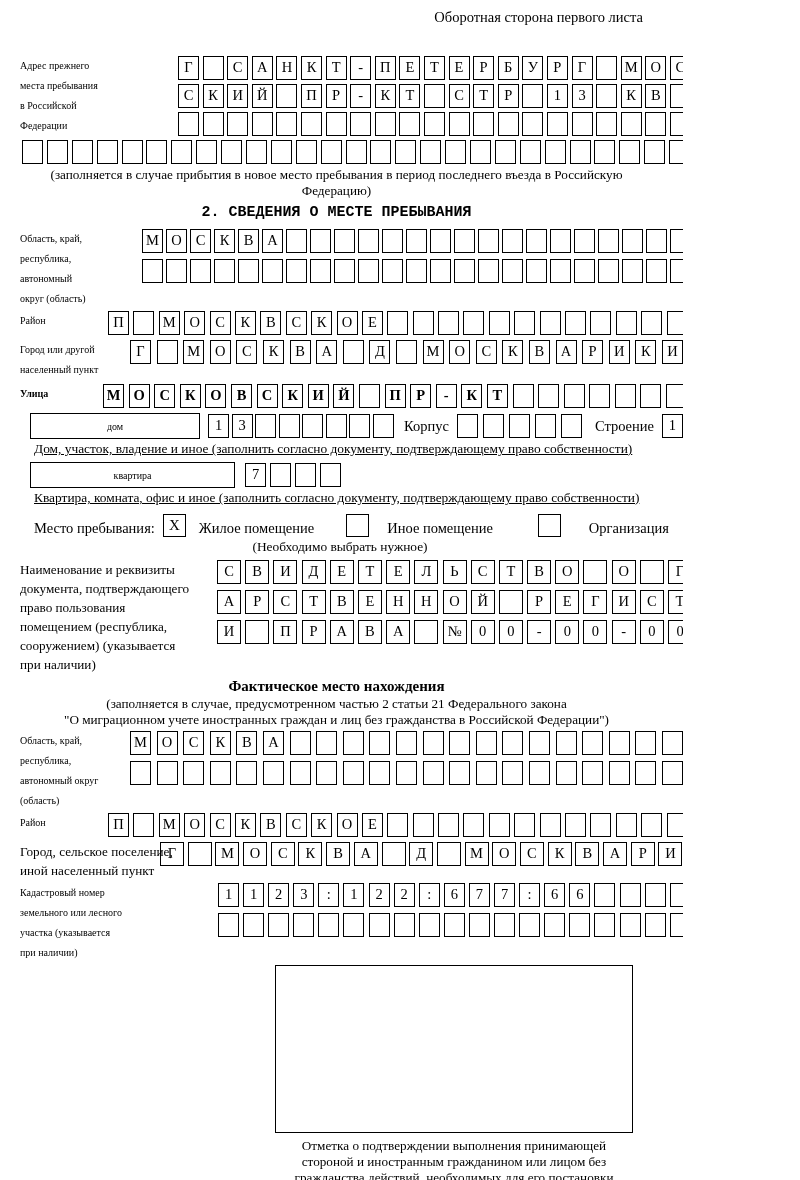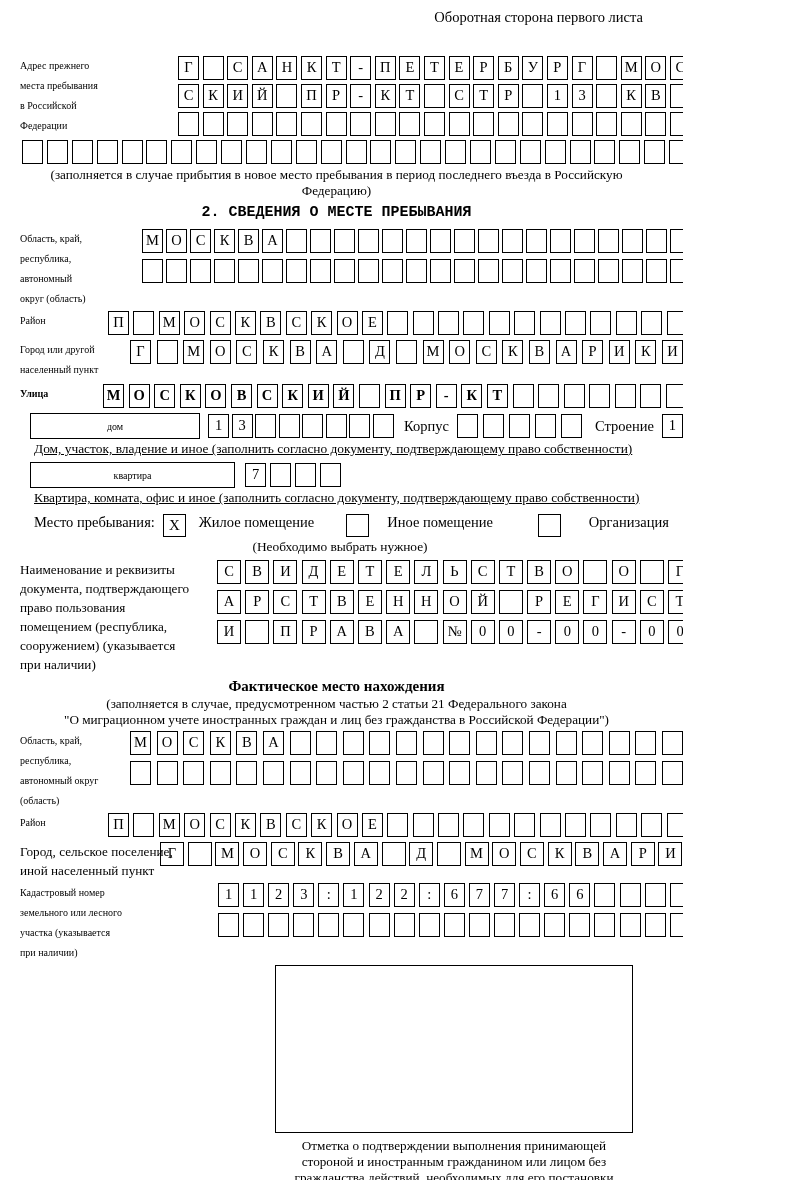--- a/index.html
+++ b/index.html
@@ -45,21 +45,21 @@
 
   .dom-row { display:flex; align-items:center; margin:5px 0 0 10px; column-gap:8px; }
   .named-box {
     flex:none; height:26px; border:1.7px solid #000;
     display:flex; align-items:center; justify-content:center; font-size:10px;
   }
   .bw170{width:170px} .bw205{width:205px}
   .inline-label { font-size:14.5px; flex:none; }
   .kvartira-row { display:flex; align-items:center; margin:5px 0 0 10px; column-gap:10px; }
 
-  .mesto-row { display:flex; align-items:flex-start; margin:8px 0 0 14px; font-size:14.5px; }
+  .mesto-row { display:flex; align-items:flex-end; margin:8px 0 0 14px; font-size:14.5px; }
   .cbox {
     flex:none; width:23px; height:23px; border:1.7px solid #000;
     text-align:center; font-size:15px; line-height:20px;
   }
   .mesto-row .mlabel { flex:none; }
   .choose-note { width:640px; text-align:center; font-size:13.4px; line-height:16px; margin-top:2px; }
 
   .doc-block { margin-top:5px;gap:27px; }
   .fact-title { text-align:center; font-weight:bold; font-size:15px; line-height:19px; margin-top:3px; }
   .fact-note { text-align:center; font-size:13.2px; line-height:16px; }

